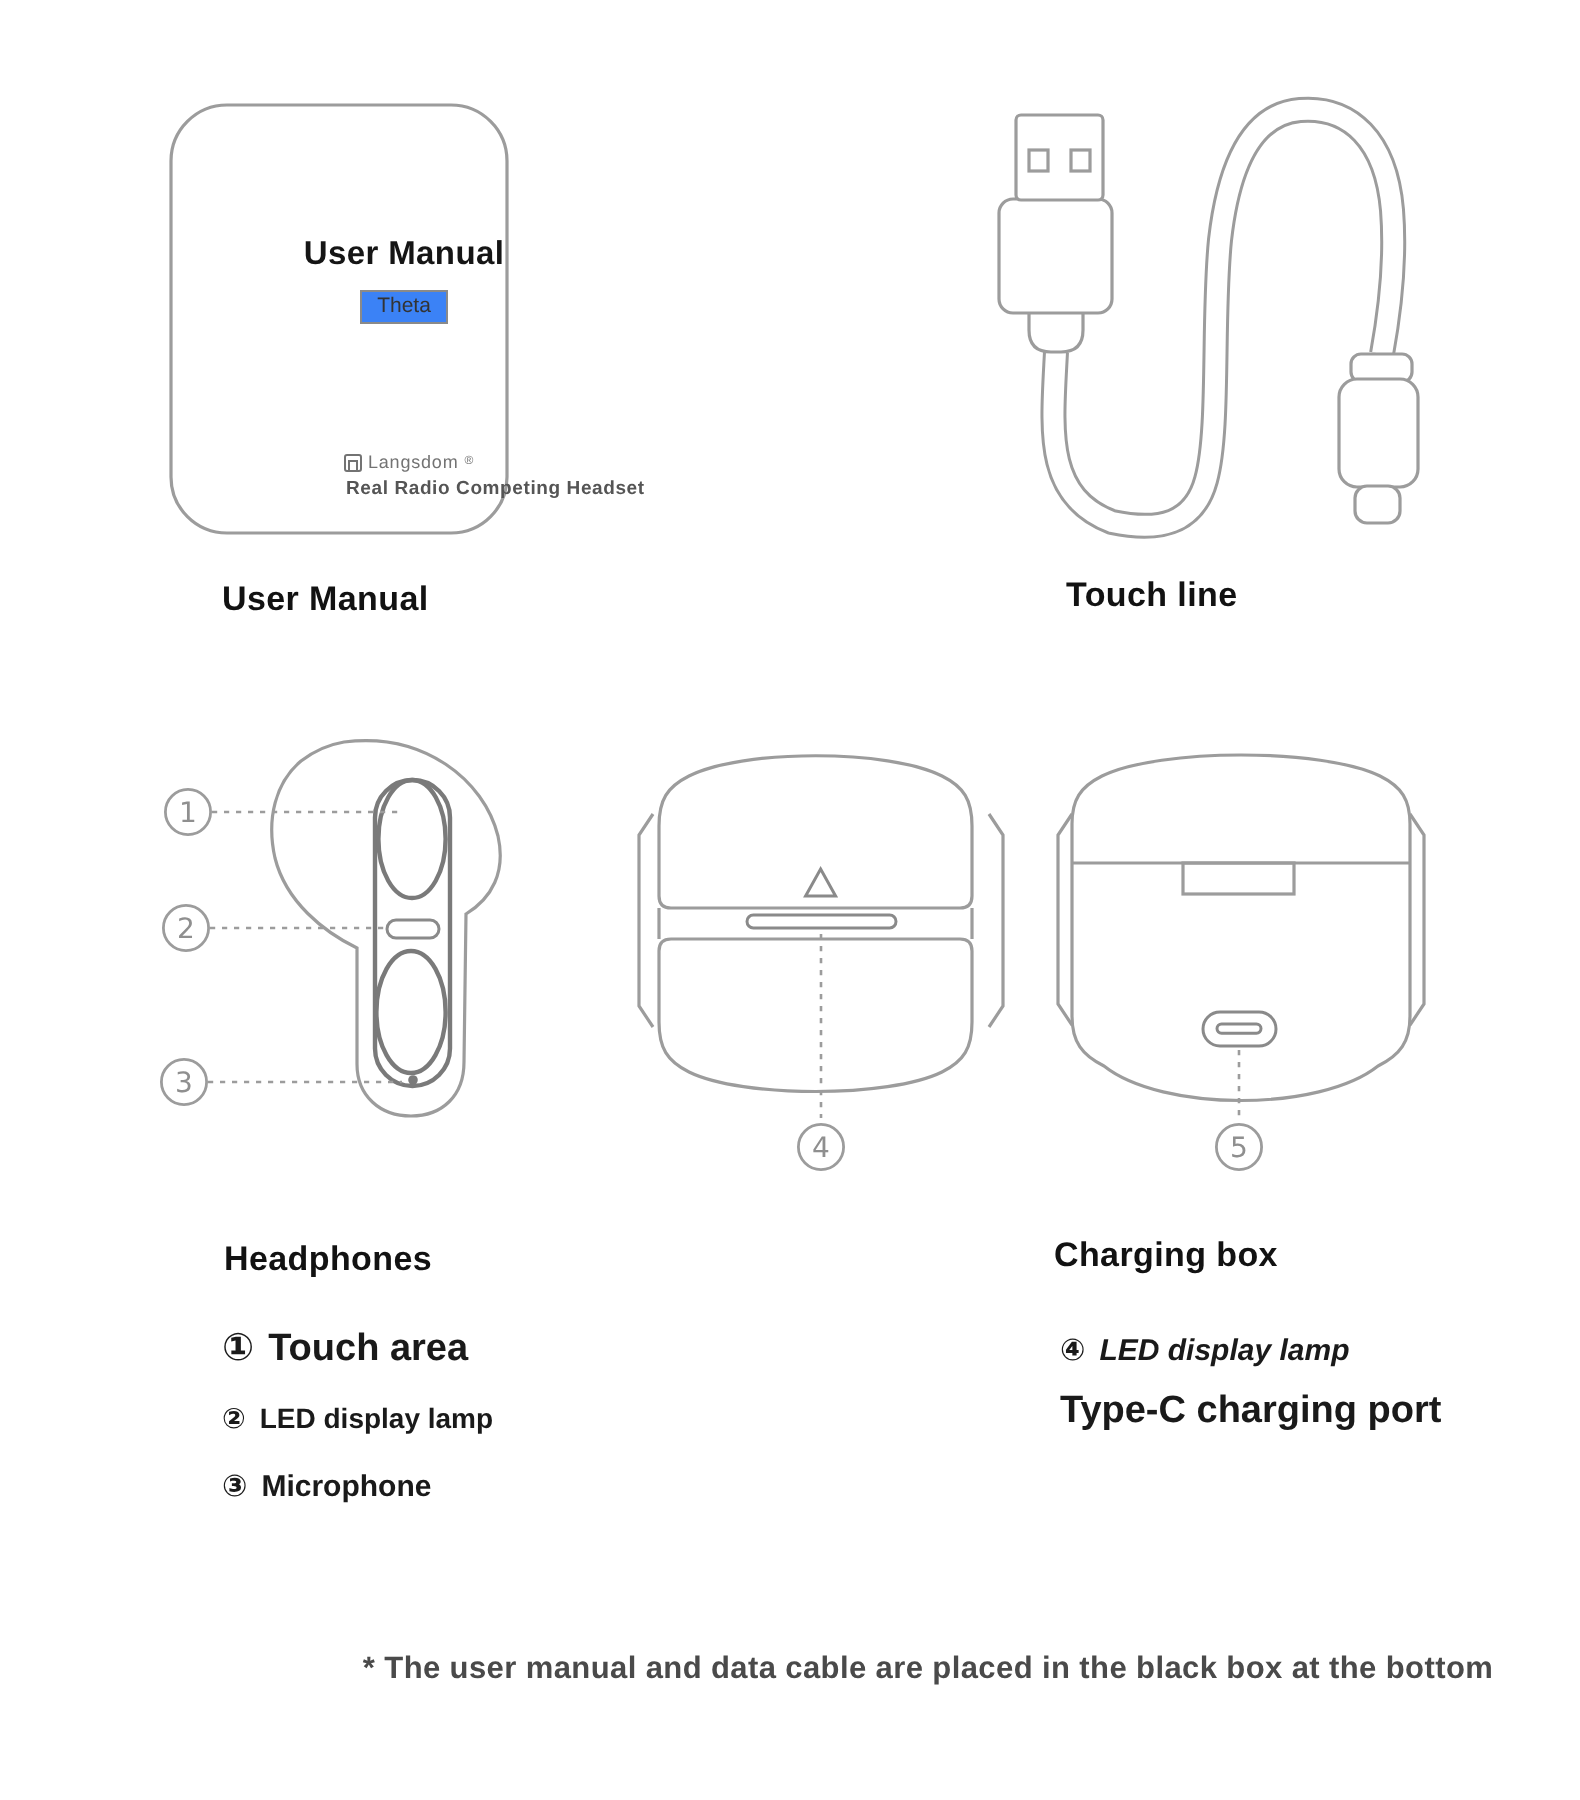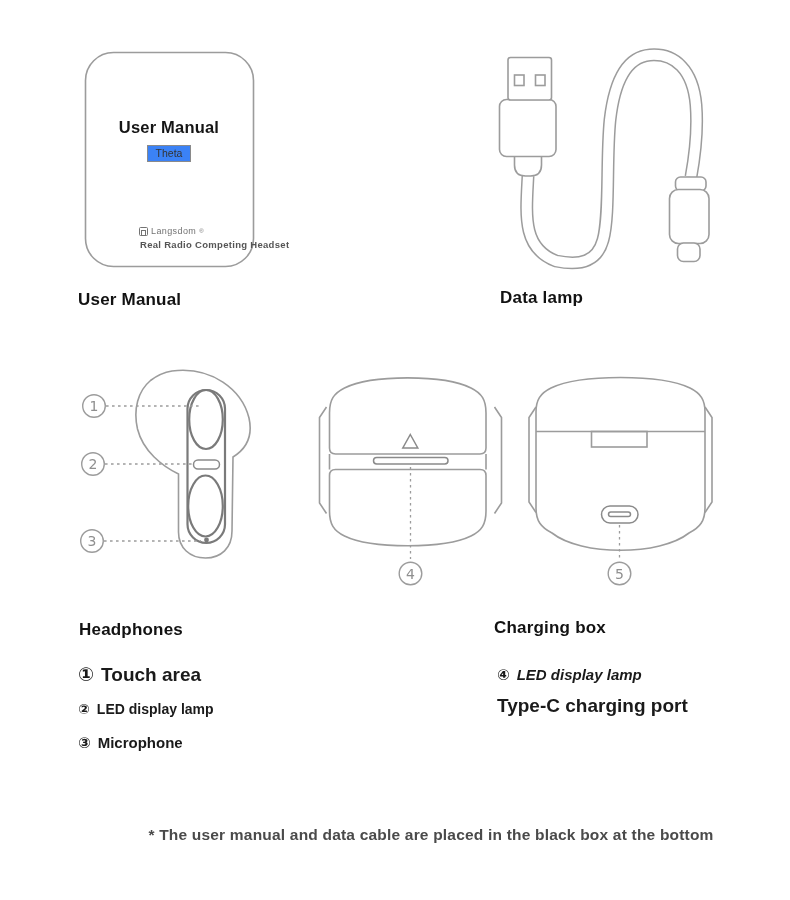--- a/index.html
+++ b/index.html
@@ -1,20 +1,20 @@
 <!DOCTYPE html>
 <html><head>
 <meta charset="utf-8">
 <style>
   html,body{margin:0;padding:0;}
   body{width:790px;height:900px;background:#ffffff;
        font-family:"Liberation Sans","DejaVu Sans",sans-serif;color:#141414;}
   .canvas{position:relative;width:790px;height:900px;background:#ffffff;overflow:hidden;}
   .art{position:absolute;left:0;top:0;}
-  .abs{position:absolute;white-space:nowrap;}
+  .abs{position:absolute;white-space:nowrap;padding-left:33px;}
 
   .cover-title{left:85px;top:118px;width:168px;text-align:center;
                font-size:16.5px;font-weight:bold;color:#151515;letter-spacing:.2px;}
   .badge-wrap{left:85px;top:143px;width:168px;text-align:center;}
   .model-badge{display:inline-block;border:1px solid #8a8a8a;padding:1px 8px 2px 8px;
                font-size:10.5px;color:#333;background:#3b82f6;}
   .brand-line{left:139px;top:226px;font-size:9px;font-weight:normal;color:#737373;
               display:flex;align-items:center;gap:3px;letter-spacing:.4px;}
   .brand-glyph{width:7px;height:7px;border:1.2px solid #737373;border-radius:1.5px;
                display:inline-block;position:relative;}
@@ -161,21 +161,21 @@
     <span class="model-badge">Theta</span>
   </div>
   <div class="abs brand-line">
     <span class="brand-glyph"></span>
     <span>Langsdom</span>
     <sup>®</sup>
   </div>
   <div class="abs tagline">Real Radio Competing Headset</div>
 
   <div class="abs caption cap-manual">User Manual</div>
-  <div class="abs caption cap-cable">Data lamp</div>
+  <div class="abs caption cap-cable">Touch line</div>
   <div class="abs caption cap-headphones">Headphones</div>
   <div class="abs caption cap-box">Charging box</div>
 
   <div class="abs list-item hp-item-0">
     <span class="marker">①</span><span>Touch area</span>
   </div>
   <div class="abs list-item hp-item-1">
     <span class="marker">②</span><span>LED display lamp</span>
   </div>
   <div class="abs list-item hp-item-2">

